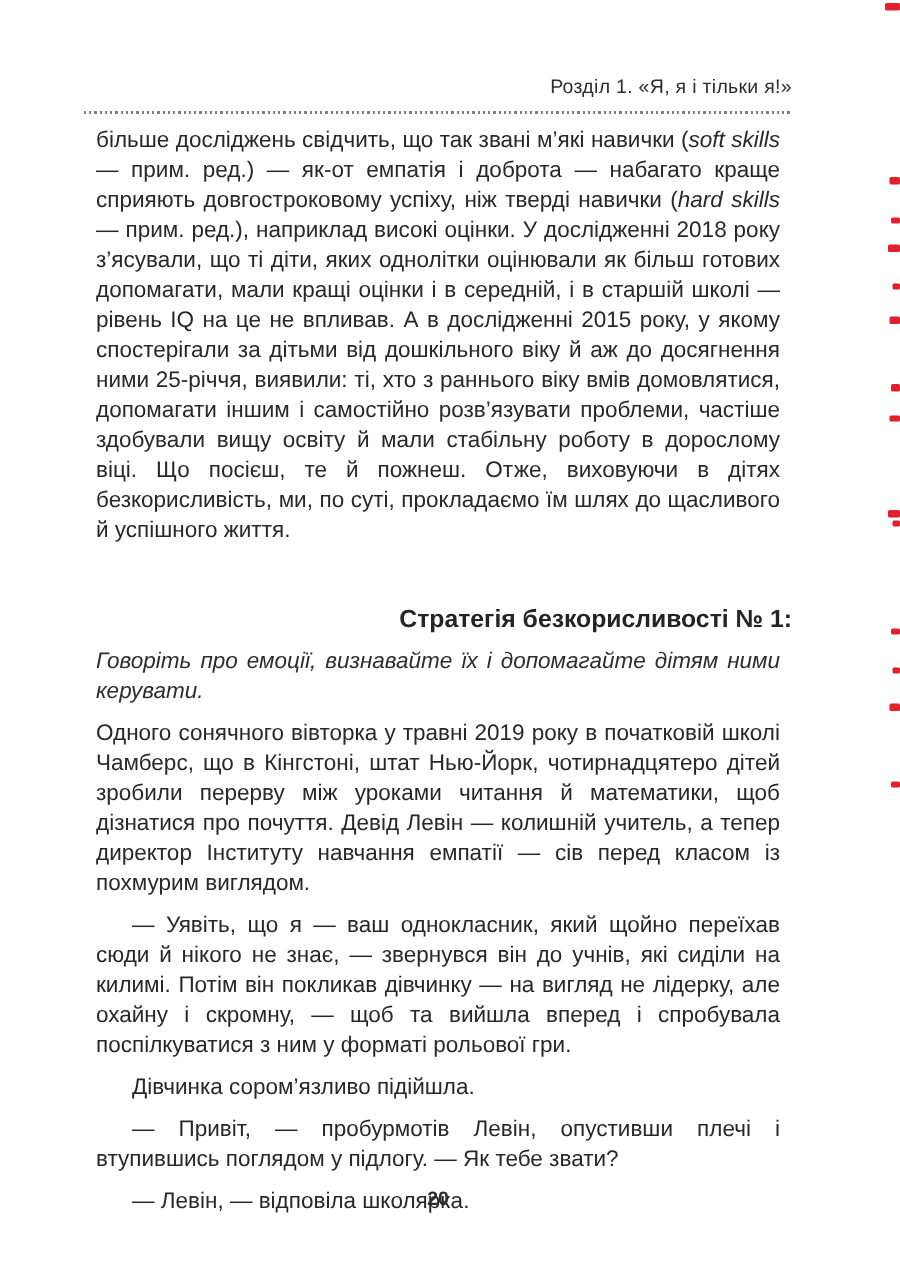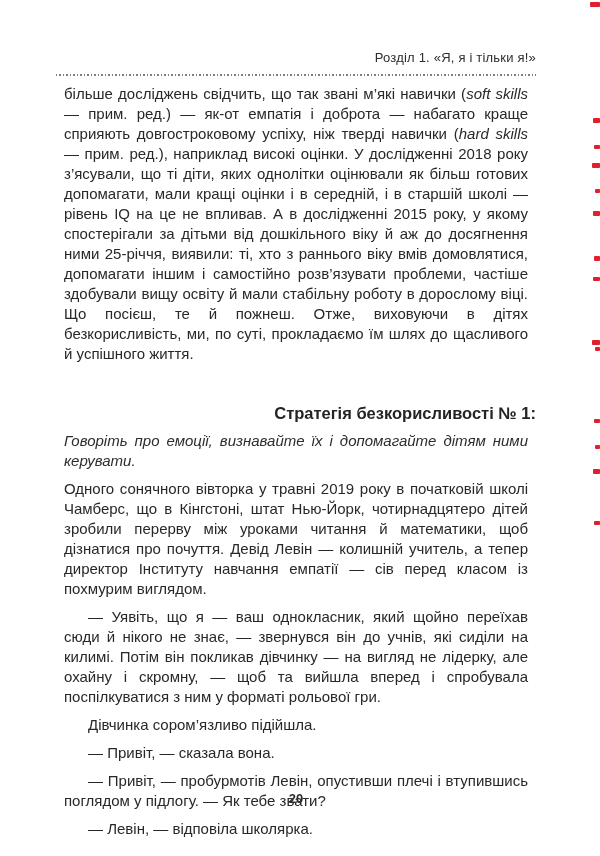--- a/index.html
+++ b/index.html
@@ -8,21 +8,21 @@
     width: 600px;
     height: 856px;
     background: #ffffff;
     overflow: hidden;
     font-family: "Liberation Sans", "DejaVu Sans", sans-serif;
     color: #282828;
   }
   .content {
     position: absolute;
     left: 56px;
-    right: 64px;
+    right: 72px;
     top: 0;
   }
   .running-head {
     margin-top: 50px;
     text-align: right;
     font-size: 13px;
     letter-spacing: 0.2px;
     color: #2d2d2d;
   }
   .dotted-rule {
@@ -110,19 +110,18 @@
     <p class="body para1"><span>більше досліджень свідчить, що так звані м’які навички (</span><i class="latin">soft skills</i><span> — прим. ред.) — як-от емпатія і доброта — набагато краще сприяють довгостроковому успіху, ніж тверді навички (</span><i class="latin">hard skills</i><span> — прим. ред.), наприклад високі оцінки. У дослідженні 2018 року з’ясували, що ті діти, яких однолітки оцінювали як більш готових допомагати, мали кращі оцінки і в середній, і в старшій школі — рівень IQ на це не впливав. А в дослідженні 2015 року, у якому спостерігали за дітьми від дошкільного віку й аж до досягнення ними 25-річчя, виявили: ті, хто з раннього віку вмів домовлятися, допомагати іншим і самостійно розв’язувати проблеми, частіше здобували вищу освіту й мали стабільну роботу в дорослому віці. Що посієш, те й пожнеш. Отже, виховуючи в дітях безкорисливість, ми, по суті, прокладаємо їм шлях до щасливого й успішного життя.</span></p>
 
     <h2 class="strategy-title">Стратегія безкорисливості № 1:</h2>
 
     <p class="body strategy-subtitle">Говоріть про емоції, визнавайте їх і допомагайте дітям ними керувати.</p>
 
     <p class="body para-story">Одного сонячного вівторка у травні 2019 року в початковій школі Чамберс, що в Кінгстоні, штат Нью-Йорк, чотирнадцятеро дітей зробили перерву між уроками читання й математики, щоб дізнатися про почуття. Девід Левін — колишній учитель, а тепер директор Інституту навчання емпатії — сів перед класом із похмурим виглядом.</p>
 
     <p class="body indent">— Уявіть, що я — ваш однокласник, який щойно переїхав сюди й нікого не знає, — звернувся він до учнів, які сиділи на килимі. Потім він покликав дівчинку — на вигляд не лідерку, але охайну і скромну, — щоб та вийшла вперед і спробувала поспілкуватися з ним у форматі рольової гри.</p>
     <p class="body indent">Дівчинка сором’язливо підійшла.</p>
-    <p class="body indent">— Привіт, — сказала вона.</p>
     <p class="body indent">— Привіт, — пробурмотів Левін, опустивши плечі і втупившись поглядом у підлогу. — Як тебе звати?</p>
     <p class="body indent">— Левін, — відповіла школярка.</p>
 
     <div class="page-number">20</div>
   </div>
 </div>
 
 </body></html>

